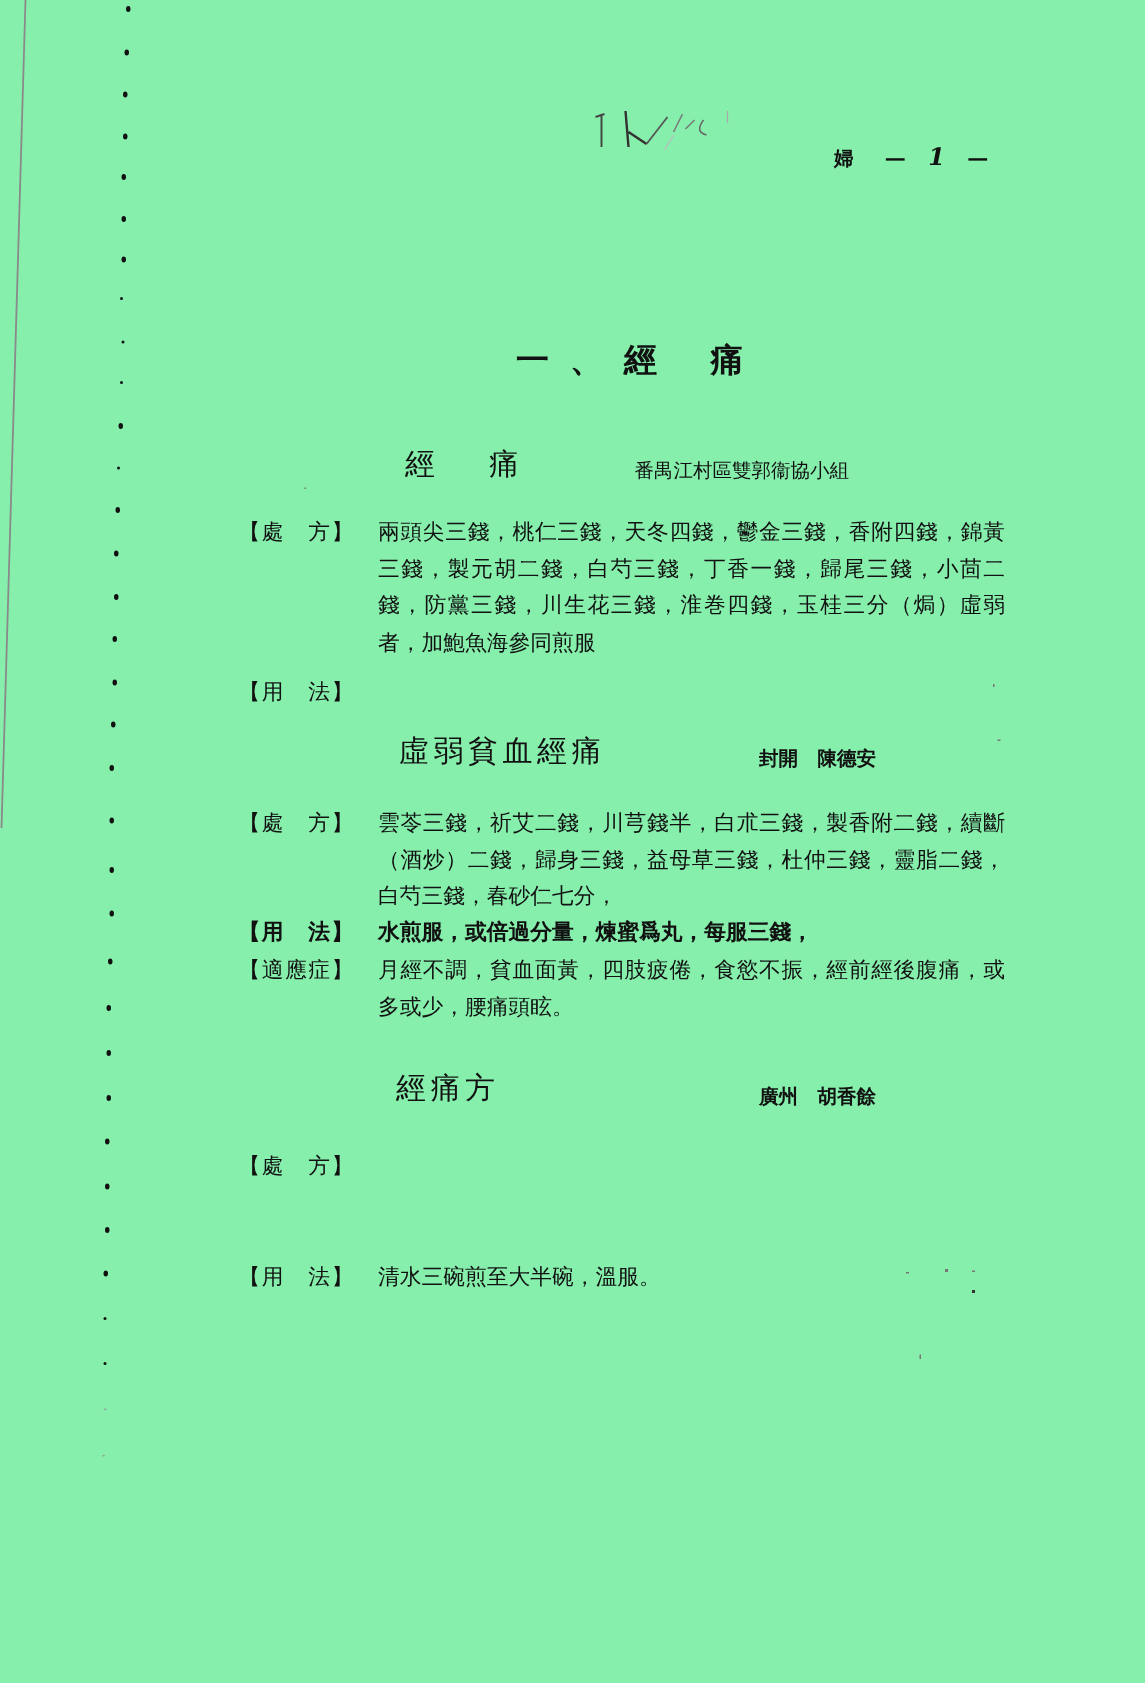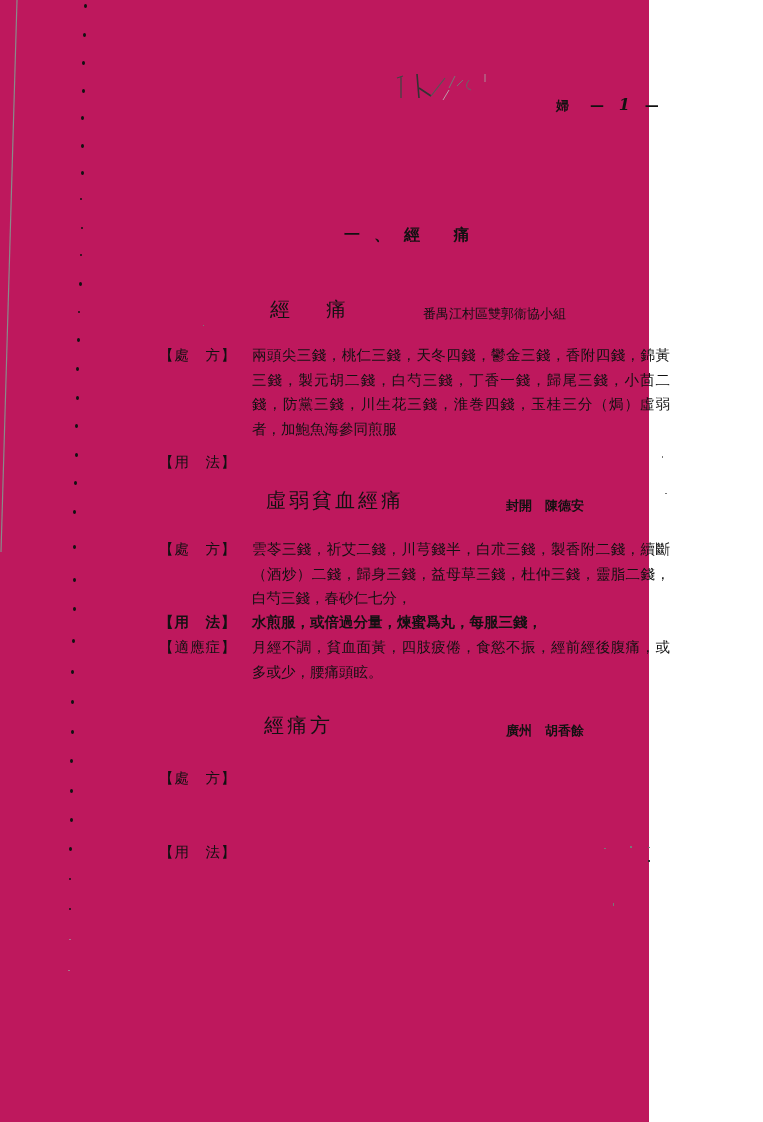--- a/index.html
+++ b/index.html
@@ -11,22 +11,22 @@
       width: 763px;
       height: 1122px;
       position: relative;
       overflow: hidden;
       font-family: "DejaVu Serif", "Liberation Serif", serif;
       color: #111111;
     }
     .page {
       position: absolute;
       left: 0; top: 0;
-      width: 649px; height: 1122px;
-      background: #be185d;
+      width: 763px; height: 1122px;
+      background: #86efac;
     }
     
     .gutter-line {
       position: absolute;
       left: 0; top: 0;
       width: 20px; height: 555px;
     }
     .gutter-line svg { display: block; }
     
     .binding-dots {
@@ -74,21 +74,21 @@
       font-size: 34px;
       font-weight: bold;
       letter-spacing: 3px;
       white-space: nowrap;
     }
     .chapter-title .gap { display: inline-block; width: 26px; }
 
     .section-title {
       position: absolute;
       left: 344px; top: 225px;
-      font-size: 16px;
+      font-size: 22px;
       font-weight: bold;
       letter-spacing: 14px;
       white-space: nowrap;
     }
 
     
     .recipe-head {
       position: absolute;
       white-space: nowrap;
     }
@@ -242,20 +242,21 @@
     <span class="recipe-name" style="letter-spacing:3px">經痛方</span>
     <span class="recipe-source" style="left:242px;top:10px">廣州　胡香餘</span>
   </div>
 
   <div class="entry" style="top:766px">
     <span class="label">【處　方】</span>
   </div>
 
   <div class="entry" style="top:840px">
     <span class="label">【用　法】</span>
+    <div class="text">清水三碗煎至大半碗，溫服。</div>
   </div>
 
 
   <div class="speck" style="left:203px;top:325px;width:1px;height:1px"></div>
   <div class="speck" style="left:662px;top:456px;width:1px;height:2px"></div>
   <div class="speck" style="left:665px;top:493px;width:2px;height:1px"></div>
   <div class="speck" style="left:604px;top:848px;width:2px;height:1px"></div>
   <div class="speck" style="left:630px;top:846px;width:2px;height:2px"></div>
   <div class="speck" style="left:648px;top:847px;width:2px;height:1px"></div>
   <div class="speck" style="left:648px;top:860px;width:2px;height:2px;background:#333"></div>

